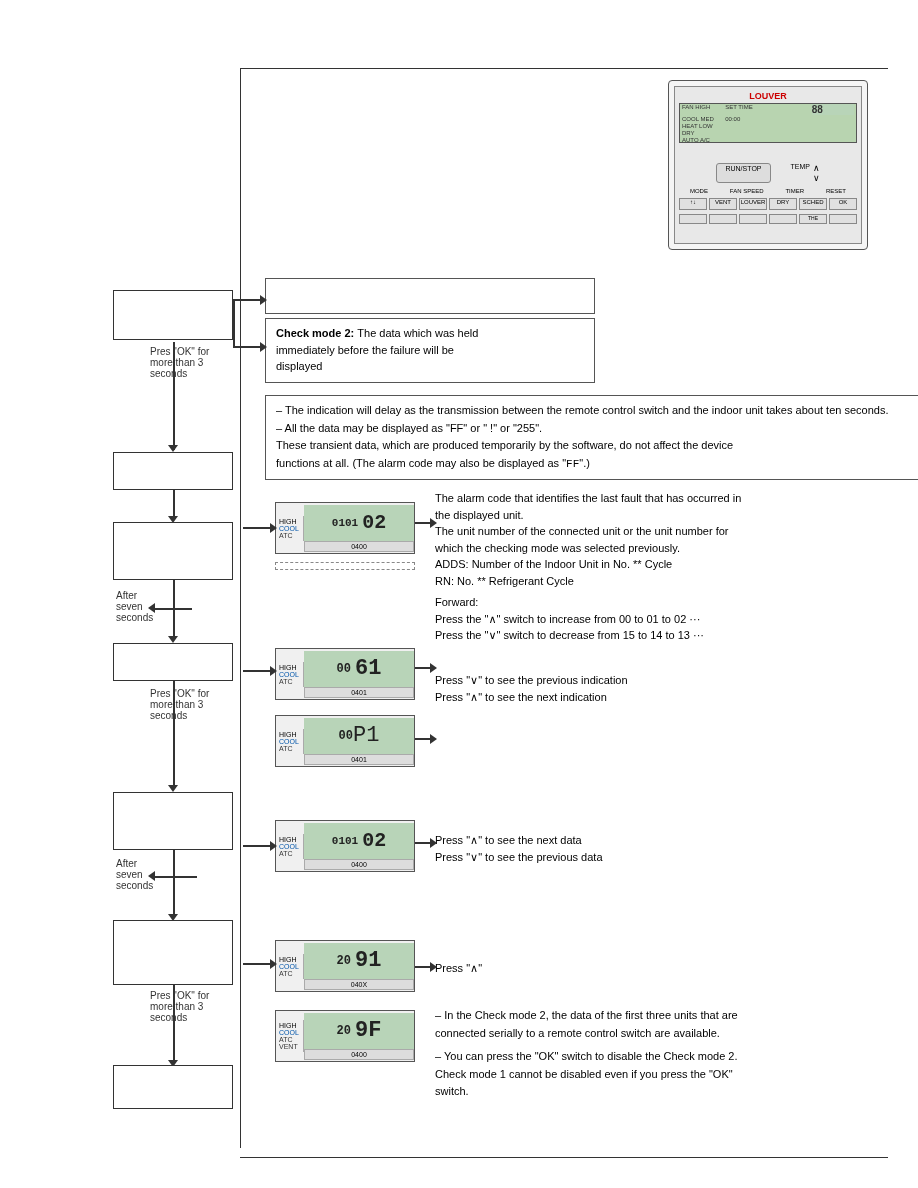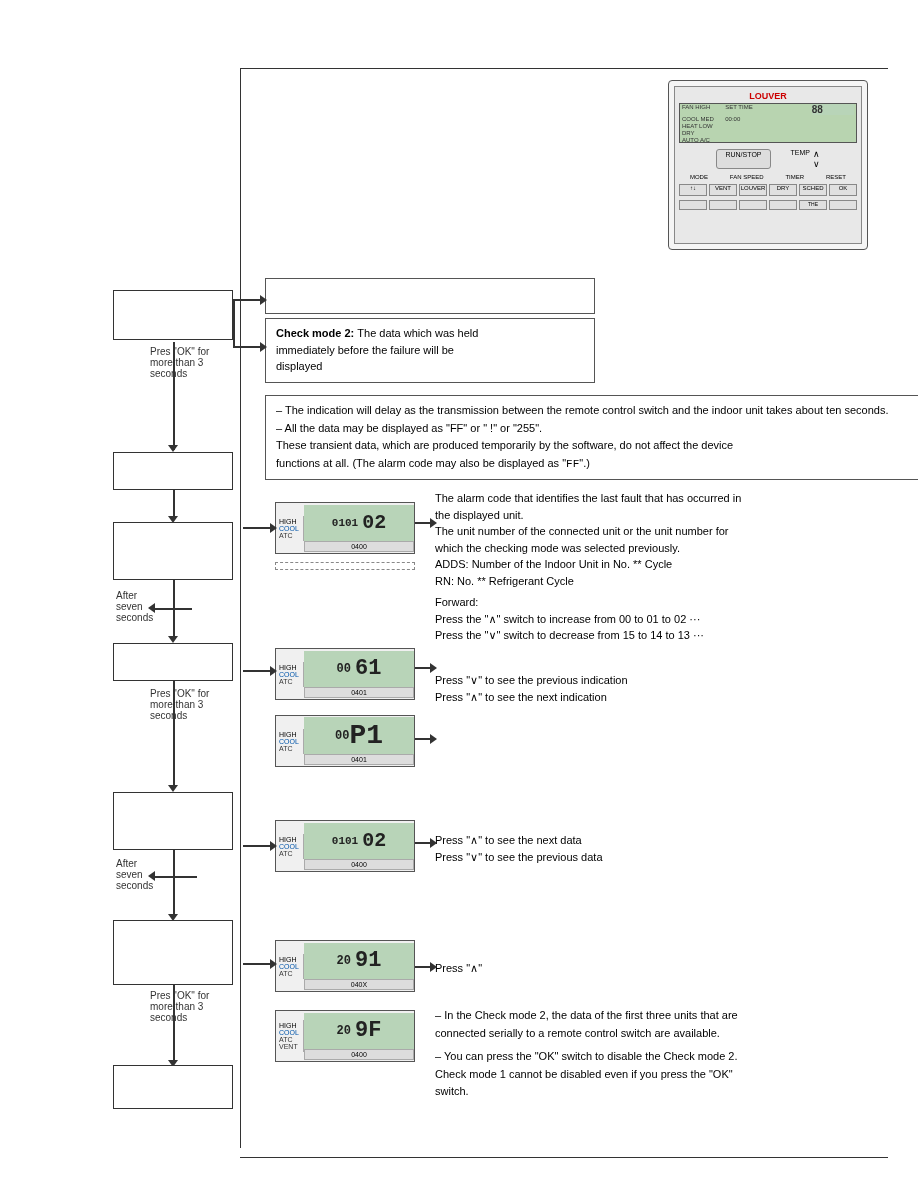--- a/index.html
+++ b/index.html
@@ -83,21 +83,21 @@
       font-weight: bold;
       font-size: 9px;
       text-align: center;
       color: #cc0000;
       margin-bottom: 2px;
     }
     .remote-display {
       background: #b8d4b0;
       border: 1px solid #555;
       height: 40px;
-      margin-bottom: 3px;
+      margin-bottom: 17px;
       display: flex;
       align-items: center;
       padding: 2px;
       font-size: 7px;
     }
 
     
     .flow-box {
       position: absolute;
       border: 1.5px solid #333;
@@ -416,21 +416,21 @@
 
 <div class="lcd-box" style="left:275px; top:715px; width:140px; height:52px;">
   <div class="lcd-left-labels">
     <span class="lcd-label-high">HIGH</span>
     <span class="lcd-label-cool">COOL</span>
     <span class="lcd-label-atc">ATC</span>
   </div>
   <div style="flex:1; display:flex; flex-direction:column;">
     <div class="lcd-screen">
       <span style="font-size:12px;">00</span>
-      <span style="font-size:28px; font-weight:bold; margin-left:0;">P1</span>
+      <span style="font-size:22px; font-weight:normal; margin-left:0;">P1</span>
     </div>
     <div class="lcd-bottom-code">0401</div>
   </div>
 </div>
 
 <div class="lcd-box" style="left:275px; top:820px; width:140px; height:52px;">
   <div class="lcd-left-labels">
     <span class="lcd-label-high">HIGH</span>
     <span class="lcd-label-cool">COOL</span>
     <span class="lcd-label-atc">ATC</span>

